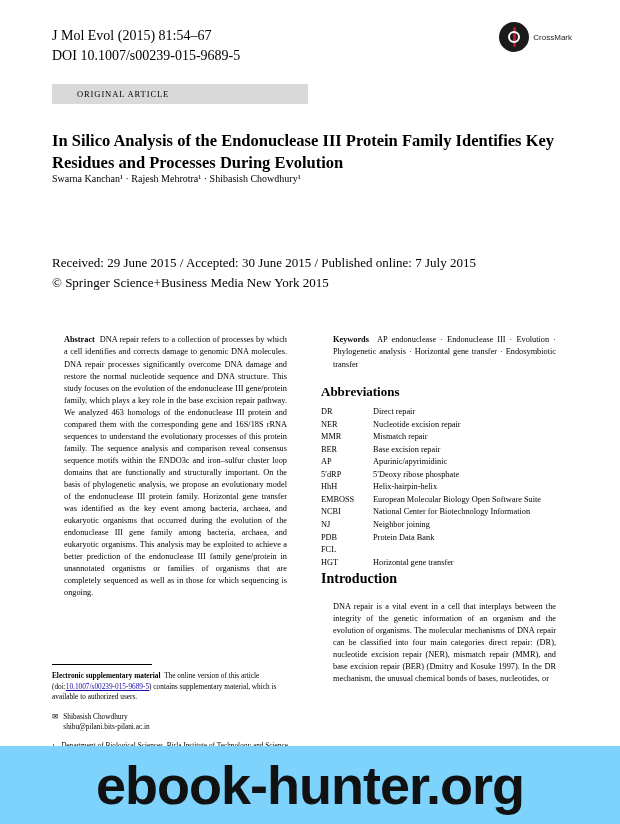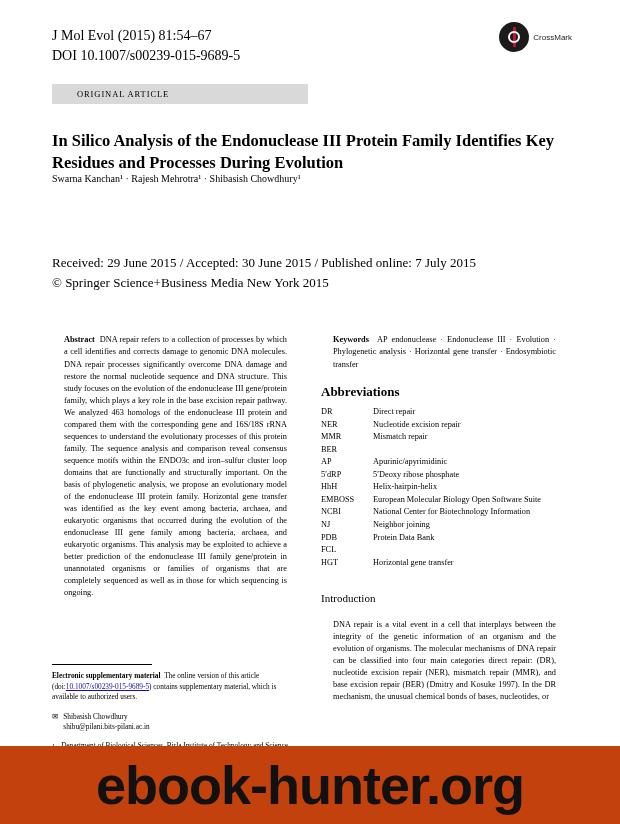--- a/index.html
+++ b/index.html
@@ -142,23 +142,22 @@
     margin-bottom: 0.5px;
   }
   .abbr-key {
     width: 52px;
     flex: 0 0 52px;
   }
   .abbr-val {
     flex: 1;
   }
   .intro-h {
-    font-weight: normal;
-    font-size: 11px;
-    margin-top: 22px;
+    font-weight: bold;
+    font-size: 14px;
     margin-bottom: 8px;
   }
   
   .footnote {
     position: absolute;
     left: 52px;
     bottom: 62px;
     width: 247px;
     font-size: 7.3px;
     line-height: 1.42;
@@ -204,21 +203,21 @@
     font-size: 13px;
     line-height: 1;
   }
   
   .watermark {
     position: absolute;
     left: 0;
     bottom: 0;
     width: 620px;
     height: 78px;
-    background: #c2410c;
+    background: #7dd3fc;
     display: flex;
     align-items: center;
     justify-content: center;
     font-family: "Liberation Sans", sans-serif;
     font-weight: bold;
     font-size: 54px;
     letter-spacing: -1px;
     color: #111111;
     z-index: 5;
   }
@@ -271,20 +270,21 @@
         <div class="abbr-row">
           <div class="abbr-key">NER</div>
           <div class="abbr-val">Nucleotide excision repair</div>
         </div>
         <div class="abbr-row">
           <div class="abbr-key">MMR</div>
           <div class="abbr-val">Mismatch repair</div>
         </div>
         <div class="abbr-row">
           <div class="abbr-key">BER</div>
+          <div class="abbr-val">Base excision repair</div>
         </div>
         <div class="abbr-row">
           <div class="abbr-key">AP</div>
           <div class="abbr-val">Apurinic/apyrimidinic</div>
         </div>
         <div class="abbr-row">
           <div class="abbr-key">5′dRP</div>
           <div class="abbr-val">5′Deoxy ribose phosphate</div>
         </div>
         <div class="abbr-row">

